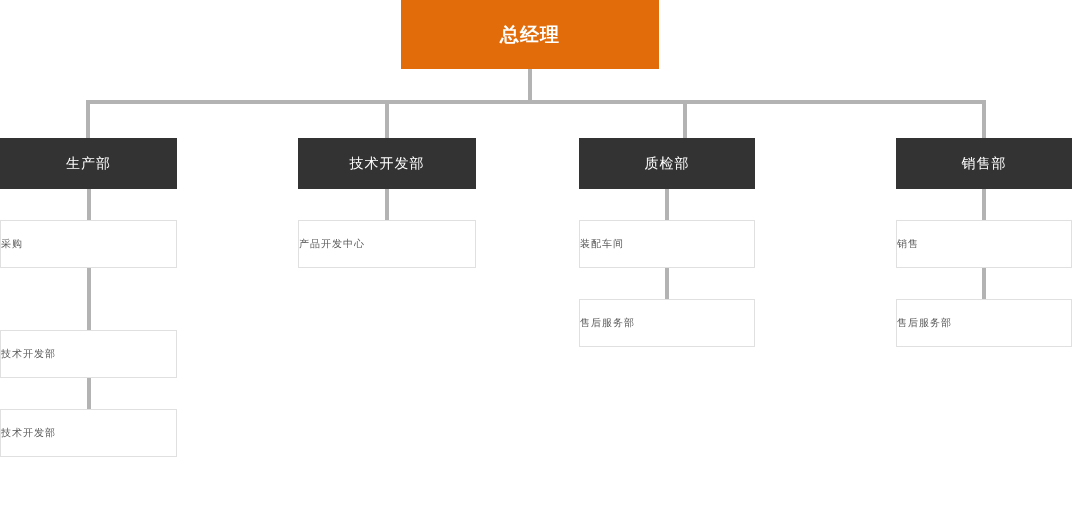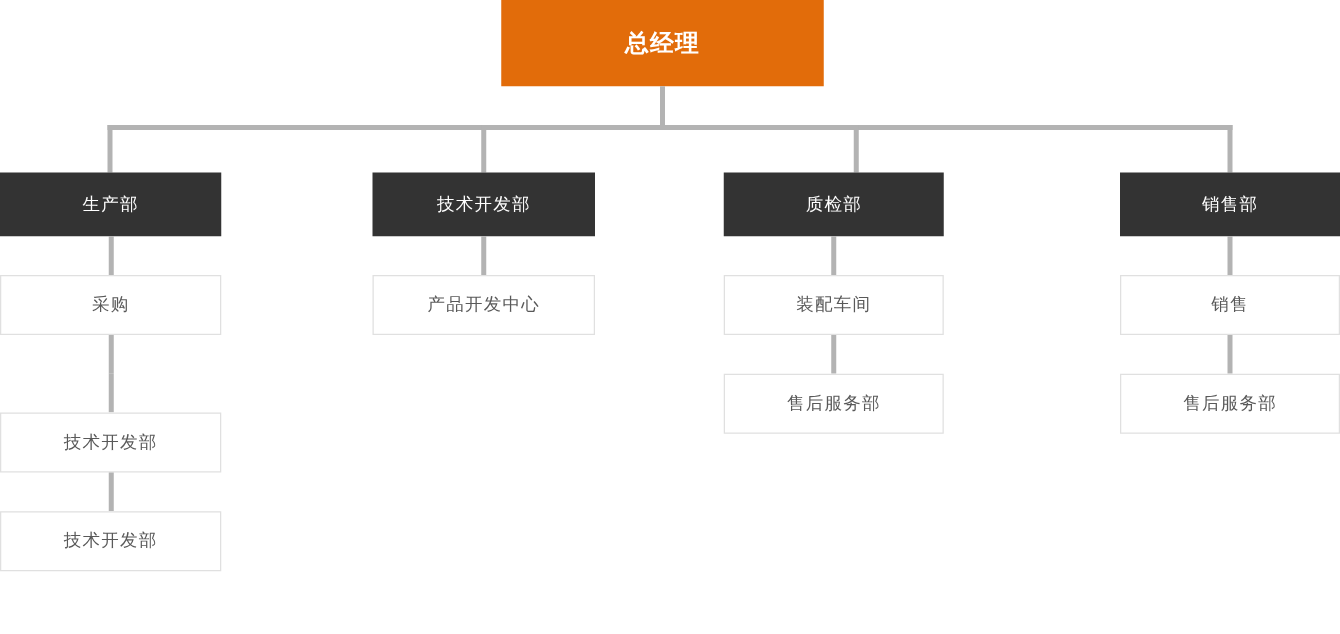--- a/index.html
+++ b/index.html
@@ -41,22 +41,22 @@
   }
   .vjoin {
     width: 4px; height: 31px;
     background: var(--connector-gray, #b3b3b3);
   }
   .node-box {
     width: 100%; height: 48px;
     background: #ffffff;
     border: 1px solid var(--box-border, #e0e0e0);
     color: var(--box-text, #595959);
-    font-size: 14px;
-    display: flex; align-items: center; justify-content: center;
+    font-size: 10px;
+    display: flex; align-items: center; justify-content: flex-start;
     letter-spacing: 1px;
   }
 </style>
 </head>
 <body>
 
 <div class="canvas">
 
   <div class="root-box">
     <span>总经理</span>

